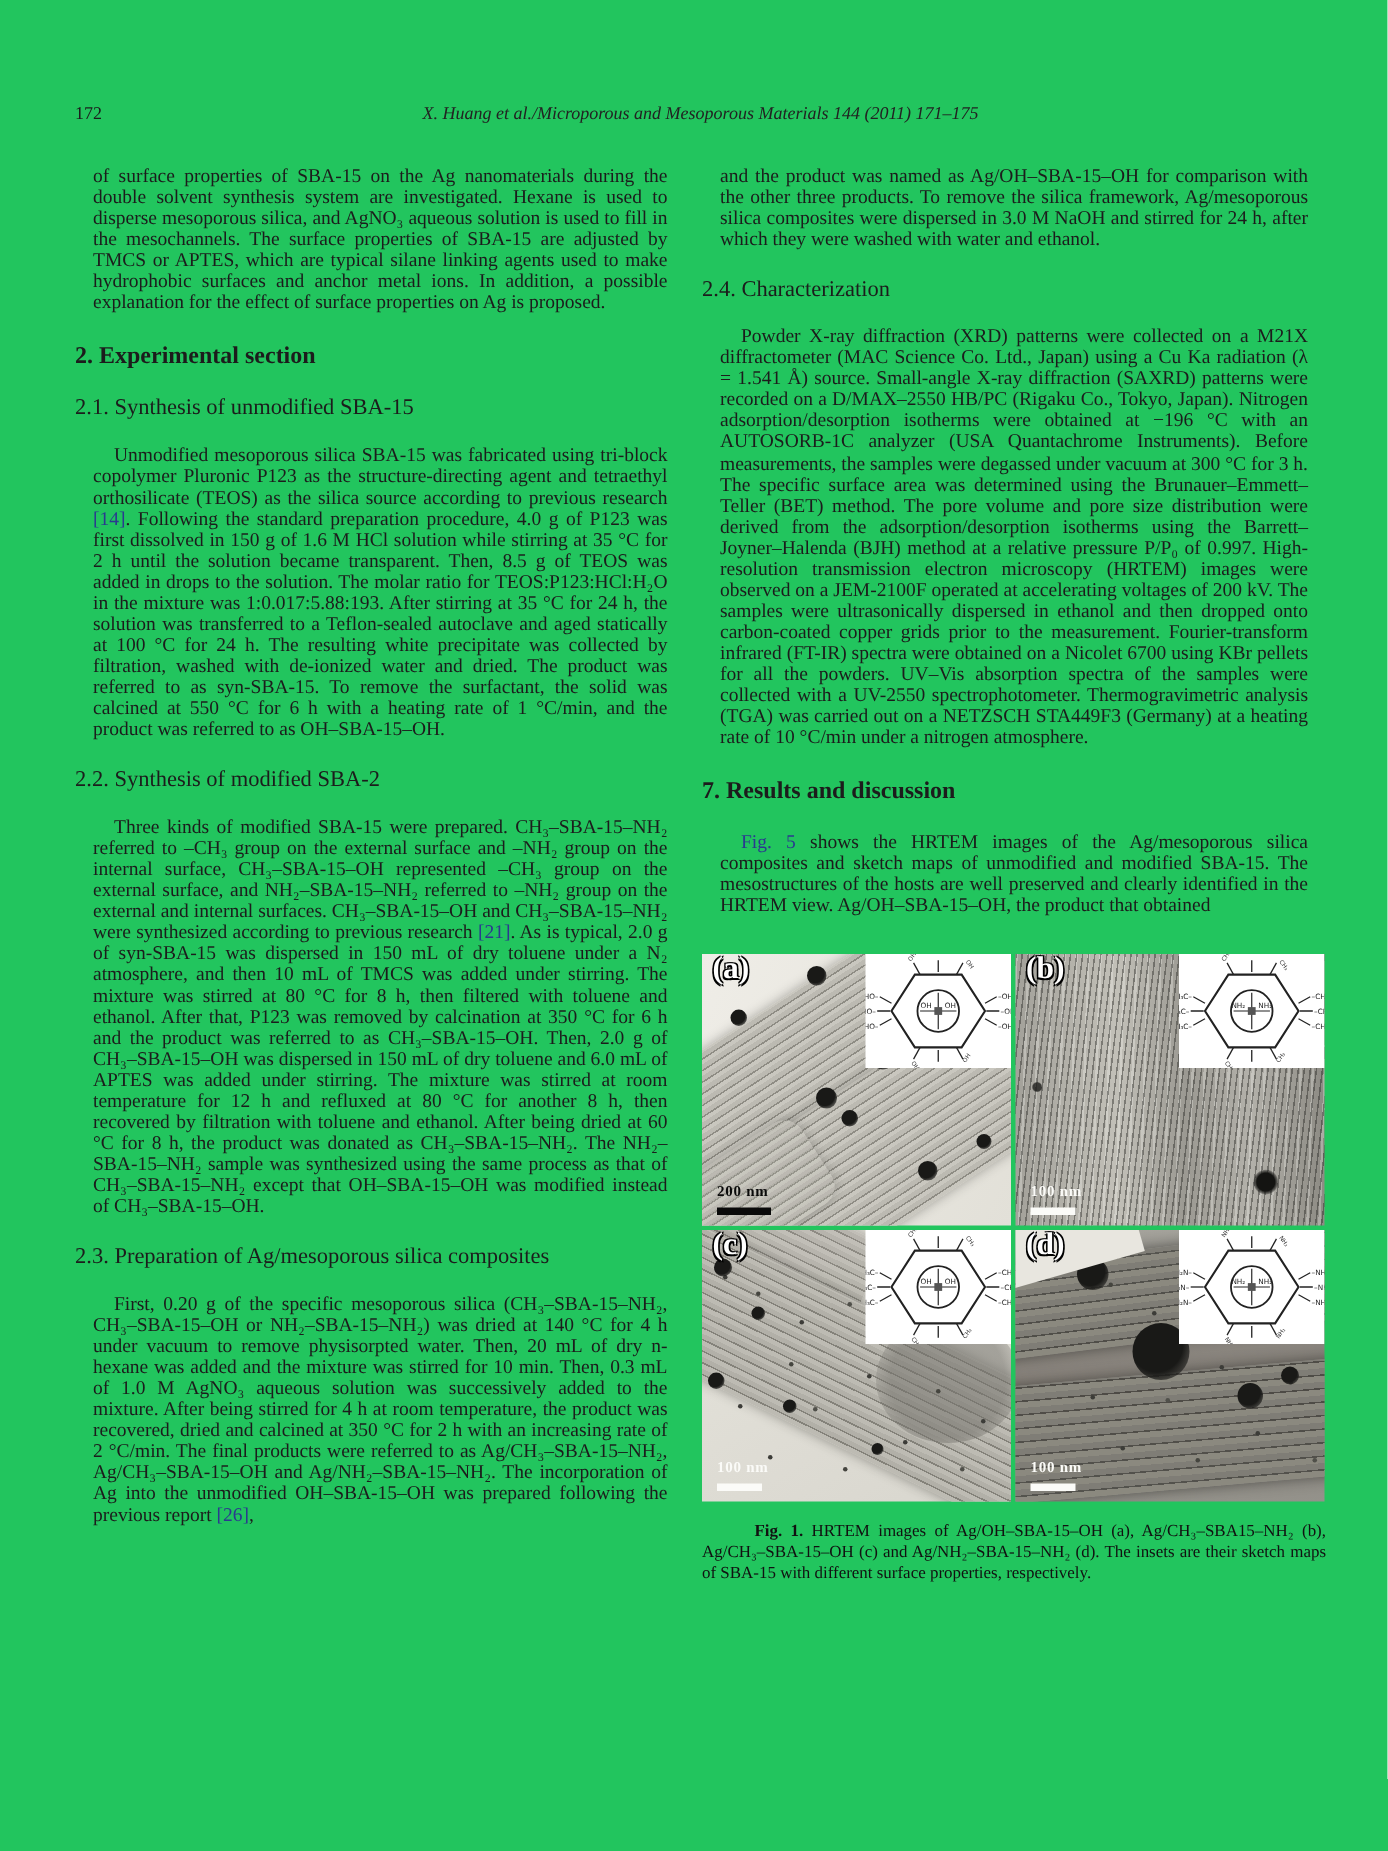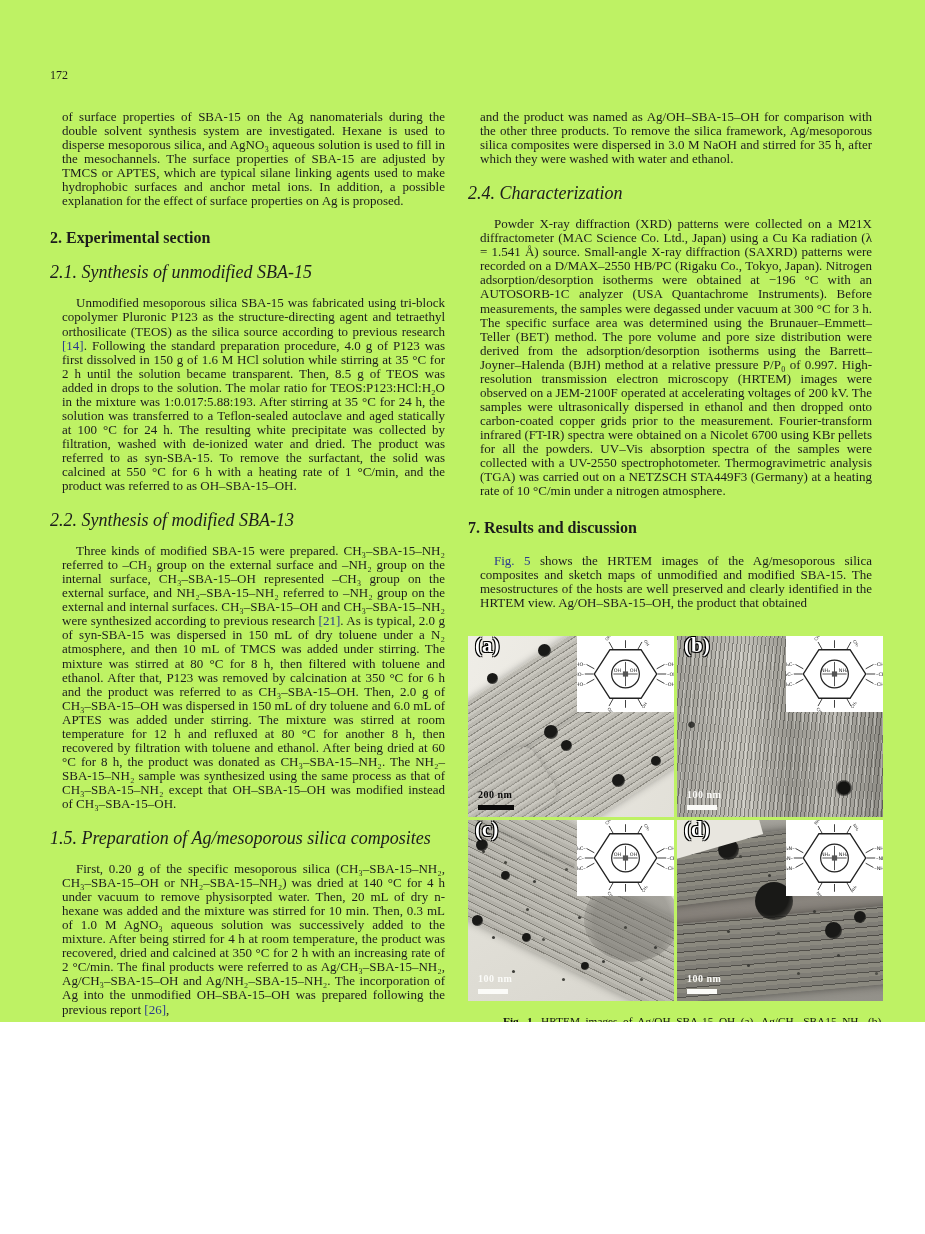--- a/index.html
+++ b/index.html
@@ -1,28 +1,28 @@
 <!DOCTYPE html>
 <html><head>
 <meta charset="utf-8">
 <style>
   html,body{margin:0;padding:0;background:#fff;}
-  .page{position:relative;width:925px;height:1022px;background:#bef264;overflow:hidden;
+  .page{position:relative;width:925px;height:1234px;background:#22c55e;overflow:hidden;
         font-family:"Liberation Serif","DejaVu Serif",serif;color:#1c1c1c;}
   .header{position:absolute;top:68px;left:50px;right:41px;height:18px;font-size:12px;}
   .pagenum{position:absolute;left:0;top:0;}
   .runhead{position:absolute;left:0;right:0;text-align:center;font-style:italic;color:#222;}
   .cols{position:absolute;top:98px;left:50px;width:834px;display:flex;gap:11px;}
   .col{text-align:justify;font-size:13px;line-height:14.05px;}
   .col-left{width:407px;}
   .col-right{width:416px;}
   p.body{margin:12px;}
   p.indent{text-indent:14px;}
   h2.sec{font-size:16px;margin:23px 0 19px 0;font-weight:bold;}
-  h3.sub{font-size:18px;margin:20px 0 17px 0;font-weight:normal;font-style:italic;}
+  h3.sub{font-size:15px;margin:20px 0 17px 0;font-weight:normal;}
   .seg-link{color:#2b3990;}
   .seg-bold{font-weight:bold;margin-left:35px;}
   
   .figure{margin-top:26px;}
   .fig-grid{display:flex;flex-wrap:wrap;gap:3px;width:416px;}
   .panel{position:relative;width:206px;height:181px;overflow:hidden;background:#cfcdc5;}
   .panel-label{position:absolute;left:7px;top:2px;z-index:6;font-size:21px;font-weight:bold;color:#fff;
     text-shadow:-1px -1px 0 #000,1px -1px 0 #000,-1px 1px 0 #000,1px 1px 0 #000;}
   .inset{position:absolute;right:0;top:0;width:97px;height:76px;background:#fff;z-index:5;}
   .inset svg{width:97px;height:76px;display:block;}
@@ -71,37 +71,38 @@
   .sliver{position:absolute;left:-14px;top:-16px;width:96px;height:44px;background:#e8e6df;transform:rotate(-16deg);z-index:1;}
   .caption{margin:14px 0 0 0;font-size:11.3px;line-height:13.6px;text-align:justify;color:#111;}
 </style>
 </head>
 <body>
 
 <div class="page">
 
   <div class="header">
     <span class="pagenum">172</span>
+    <span class="runhead">X. Huang et al./Microporous and Mesoporous Materials 144 (2011) 171–175</span>
   </div>
 
   <div class="cols">
 
     <div class="col col-left">
       <p class="body"><span>of surface properties of SBA-15 on the Ag nanomaterials during the double solvent synthesis system are investigated. Hexane is used to disperse mesoporous silica, and AgNO₃ aqueous solution is used to fill in the mesochannels. The surface properties of SBA-15 are adjusted by TMCS or APTES, which are typical silane linking agents used to make hydrophobic surfaces and anchor metal ions. In addition, a possible explanation for the effect of surface properties on Ag is proposed.</span></p>
       <h2 class="sec">2. Experimental section</h2>
       <h3 class="sub">2.1. Synthesis of unmodified SBA-15</h3>
       <p class="body indent"><span>Unmodified mesoporous silica SBA-15 was fabricated using tri-block copolymer Pluronic P123 as the structure-directing agent and tetraethyl orthosilicate (TEOS) as the silica source according to previous research </span><span class="seg-link">[14]</span><span>. Following the standard preparation procedure, 4.0 g of P123 was first dissolved in 150 g of 1.6 M HCl solution while stirring at 35 °C for 2 h until the solution became transparent. Then, 8.5 g of TEOS was added in drops to the solution. The molar ratio for TEOS:P123:HCl:H₂O in the mixture was 1:0.017:5.88:193. After stirring at 35 °C for 24 h, the solution was transferred to a Teflon-sealed autoclave and aged statically at 100 °C for 24 h. The resulting white precipitate was collected by filtration, washed with de-ionized water and dried. The product was referred to as syn-SBA-15. To remove the surfactant, the solid was calcined at 550 °C for 6 h with a heating rate of 1 °C/min, and the product was referred to as OH–SBA-15–OH.</span></p>
-      <h3 class="sub">2.2. Synthesis of modified SBA-13</h3>
+      <h3 class="sub">2.2. Synthesis of modified SBA-2</h3>
       <p class="body indent"><span>Three kinds of modified SBA-15 were prepared. CH₃–SBA-15–NH₂ referred to –CH₃ group on the external surface and –NH₂ group on the internal surface, CH₃–SBA-15–OH represented –CH₃ group on the external surface, and NH₂–SBA-15–NH₂ referred to –NH₂ group on the external and internal surfaces. CH₃–SBA-15–OH and CH₃–SBA-15–NH₂ were synthesized according to previous research </span><span class="seg-link">[21]</span><span>. As is typical, 2.0 g of syn-SBA-15 was dispersed in 150 mL of dry toluene under a N₂ atmosphere, and then 10 mL of TMCS was added under stirring. The mixture was stirred at 80 °C for 8 h, then filtered with toluene and ethanol. After that, P123 was removed by calcination at 350 °C for 6 h and the product was referred to as CH₃–SBA-15–OH. Then, 2.0 g of CH₃–SBA-15–OH was dispersed in 150 mL of dry toluene and 6.0 mL of APTES was added under stirring. The mixture was stirred at room temperature for 12 h and refluxed at 80 °C for another 8 h, then recovered by filtration with toluene and ethanol. After being dried at 60 °C for 8 h, the product was donated as CH₃–SBA-15–NH₂. The NH₂–SBA-15–NH₂ sample was synthesized using the same process as that of CH₃–SBA-15–NH₂ except that OH–SBA-15–OH was modified instead of CH₃–SBA-15–OH.</span></p>
-      <h3 class="sub">1.5. Preparation of Ag/mesoporous silica composites</h3>
+      <h3 class="sub">2.3. Preparation of Ag/mesoporous silica composites</h3>
       <p class="body indent"><span>First, 0.20 g of the specific mesoporous silica (CH₃–SBA-15–NH₂, CH₃–SBA-15–OH or NH₂–SBA-15–NH₂) was dried at 140 °C for 4 h under vacuum to remove physisorpted water. Then, 20 mL of dry n-hexane was added and the mixture was stirred for 10 min. Then, 0.3 mL of 1.0 M AgNO₃ aqueous solution was successively added to the mixture. After being stirred for 4 h at room temperature, the product was recovered, dried and calcined at 350 °C for 2 h with an increasing rate of 2 °C/min. The final products were referred to as Ag/CH₃–SBA-15–NH₂, Ag/CH₃–SBA-15–OH and Ag/NH₂–SBA-15–NH₂. The incorporation of Ag into the unmodified OH–SBA-15–OH was prepared following the previous report </span><span class="seg-link">[26]</span><span>,</span></p>
     </div>
 
     <div class="col col-right">
-      <p class="body"><span>and the product was named as Ag/OH–SBA-15–OH for comparison with the other three products. To remove the silica framework, Ag/mesoporous silica composites were dispersed in 3.0 M NaOH and stirred for 35 h, after which they were washed with water and ethanol.</span></p>
+      <p class="body"><span>and the product was named as Ag/OH–SBA-15–OH for comparison with the other three products. To remove the silica framework, Ag/mesoporous silica composites were dispersed in 3.0 M NaOH and stirred for 24 h, after which they were washed with water and ethanol.</span></p>
       <h3 class="sub">2.4. Characterization</h3>
       <p class="body indent"><span>Powder X-ray diffraction (XRD) patterns were collected on a M21X diffractometer (MAC Science Co. Ltd., Japan) using a Cu Ka radiation (λ = 1.541 Å) source. Small-angle X-ray diffraction (SAXRD) patterns were recorded on a D/MAX–2550 HB/PC (Rigaku Co., Tokyo, Japan). Nitrogen adsorption/desorption isotherms were obtained at −196 °C with an AUTOSORB-1C analyzer (USA Quantachrome Instruments). Before measurements, the samples were degassed under vacuum at 300 °C for 3 h. The specific surface area was determined using the Brunauer–Emmett–Teller (BET) method. The pore volume and pore size distribution were derived from the adsorption/desorption isotherms using the Barrett–Joyner–Halenda (BJH) method at a relative pressure P/P₀ of 0.997. High-resolution transmission electron microscopy (HRTEM) images were observed on a JEM-2100F operated at accelerating voltages of 200 kV. The samples were ultrasonically dispersed in ethanol and then dropped onto carbon-coated copper grids prior to the measurement. Fourier-transform infrared (FT-IR) spectra were obtained on a Nicolet 6700 using KBr pellets for all the powders. UV–Vis absorption spectra of the samples were collected with a UV-2550 spectrophotometer. Thermogravimetric analysis (TGA) was carried out on a NETZSCH STA449F3 (Germany) at a heating rate of 10 °C/min under a nitrogen atmosphere.</span></p>
       <h2 class="sec">7. Results and discussion</h2>
       <p class="body indent"><span class="seg-link">Fig. 5</span><span> shows the HRTEM images of the Ag/mesoporous silica composites and sketch maps of unmodified and modified SBA-15. The mesostructures of the hosts are well preserved and clearly identified in the HRTEM view. Ag/OH–SBA-15–OH, the product that obtained</span></p>
 
       <div class="figure">
         <div class="fig-grid">
 
           <div class="panel p-a">
             <div class="rod ra ra1"></div>

